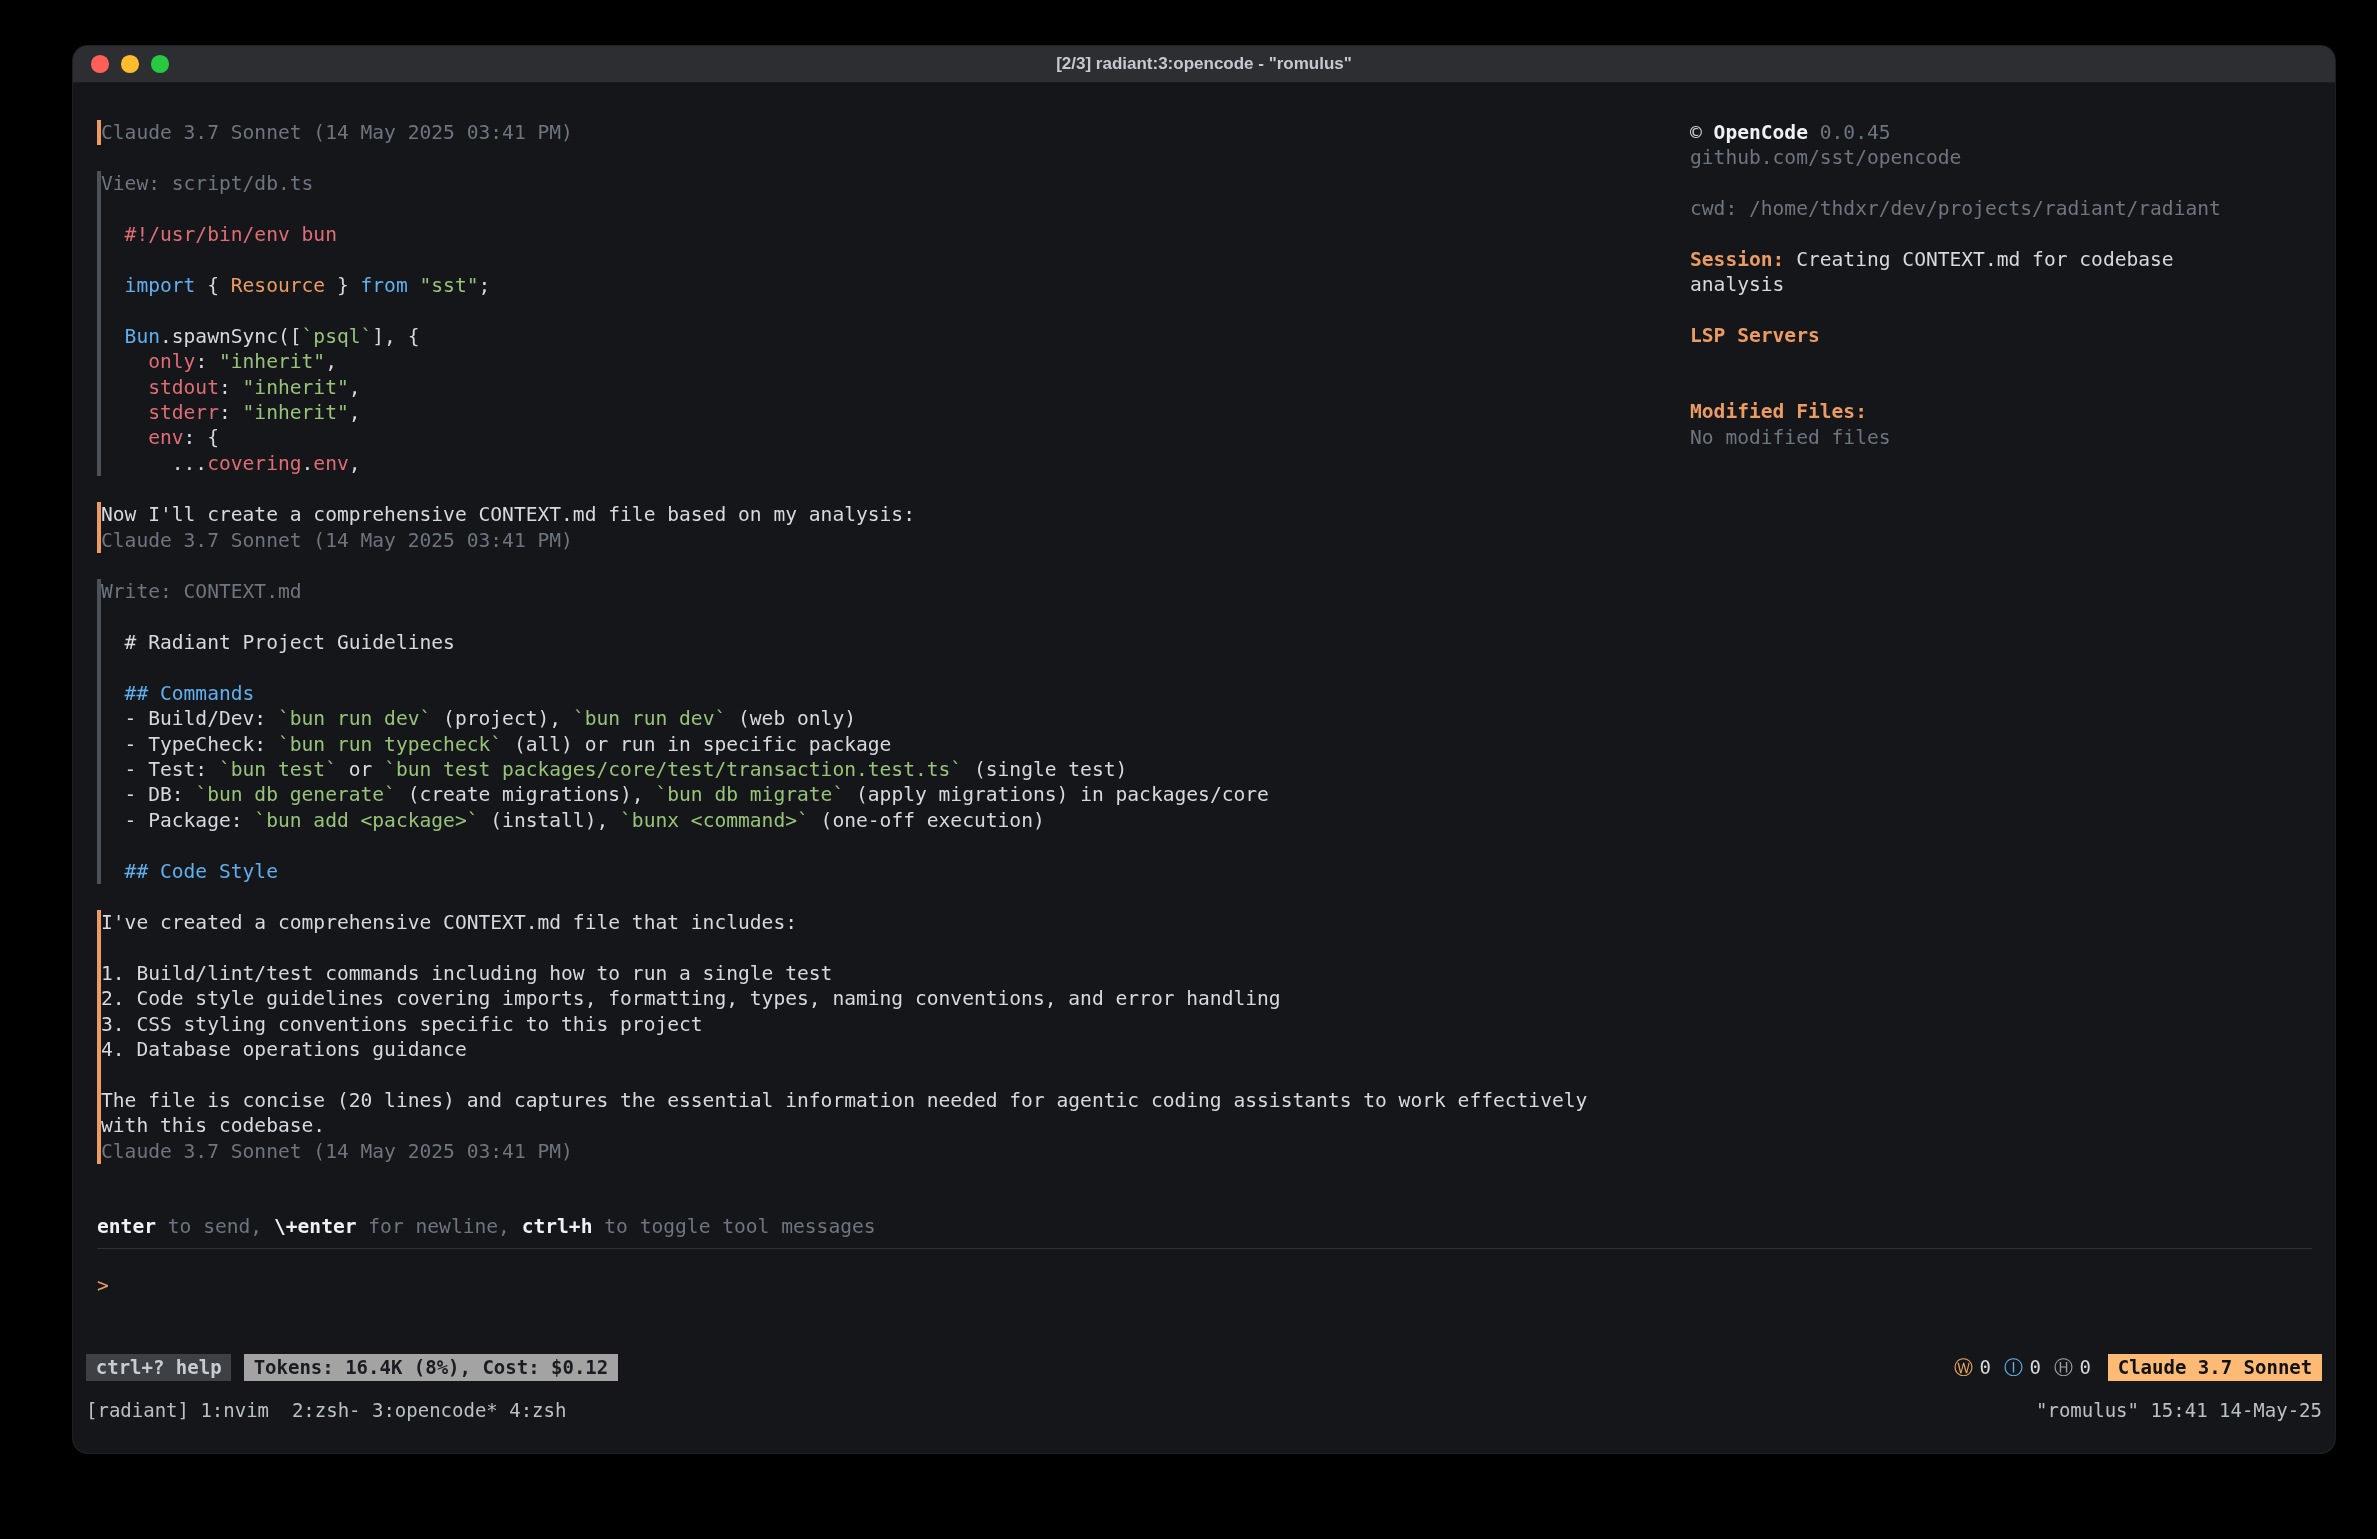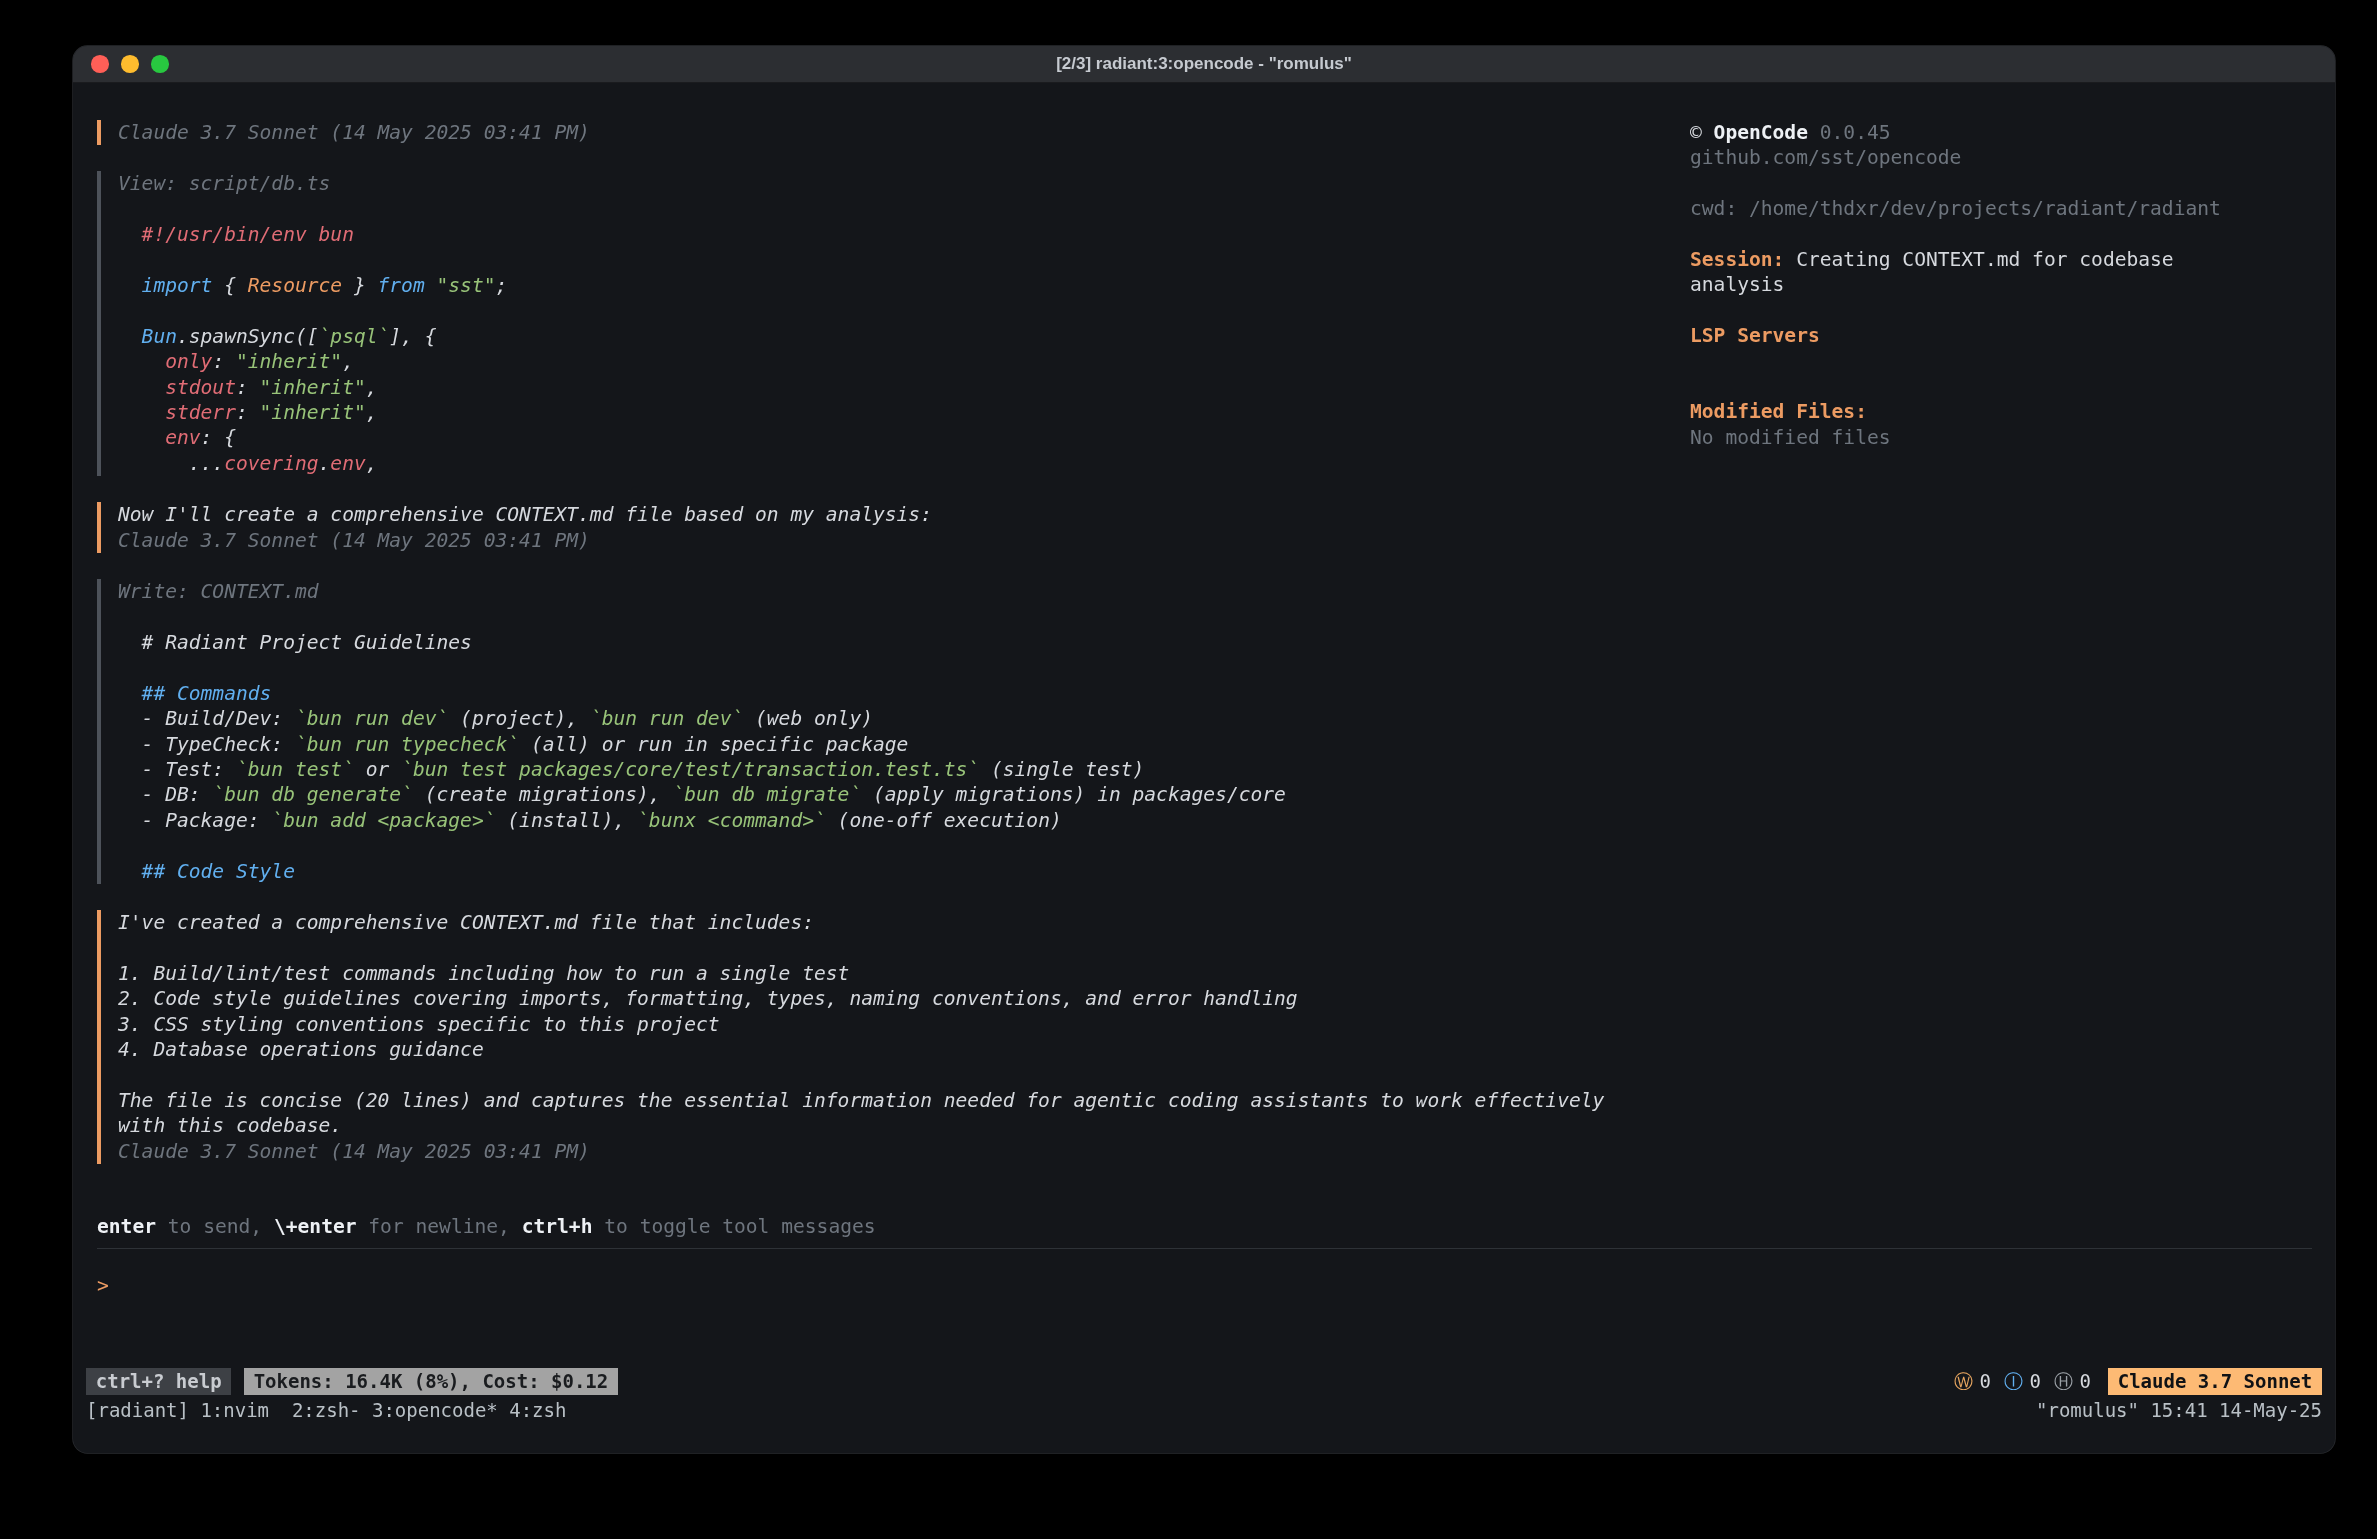--- a/index.html
+++ b/index.html
@@ -25,21 +25,21 @@
 
   .main {
     flex:1; min-height:0; display:flex; flex-direction:column;
     padding:37px 23px 0 24px;
     font-size:19.6px; line-height:25.4px; color:#d6d9de;
   }
   .columns { display:flex; align-items:flex-start; }
   .chat-col { width:1593px; flex:none; }
   .side-panel { flex:1; min-width:0; }
 
-  .block { border-left:4.6px solid; padding-left:17px; margin-bottom:26px;font-style:italic; }
+  .block { border-left:4.6px solid; margin-bottom:26px; }
   .accent-orange { border-color:#ec9b62; }
   .accent-gray { border-color:#4d525a; }
   .line { white-space:pre; }
 
   .c-dim { color:#6e757e; }
   .c-fg { color:#d6d9de; }
   .c-bright { color:#eef1f5; }
   .c-red { color:#e06c75;margin-top:32px; }
   .c-green { color:#98c379; }
   .c-blue { color:#61afef; }
@@ -58,21 +58,21 @@
     font-size:19px; line-height:27px;
   }
   .chip { height:27px; line-height:27px; padding:0 9.8px; font-weight:bold; white-space:pre; border:none; font-family:"DejaVu Sans Mono", monospace; font-size:19px; }
   .chip-dark  { background:#3d4045; color:#c9ccd1; }
   .chip-light { background:#a3a3a3; color:#1a1c1f; margin-left:12.4px; }
   .chip-model { background:#fdba74; color:#101215; }
   .diagnostics { display:flex; align-items:center; gap:13px; margin-right:17px; }
   .diag { display:flex; align-items:center; gap:6.5px; }
 
   .tmuxbar {
-    flex:none; height:26px; margin:2px 13px 30px; display:flex; align-items:center;
+    flex:none; height:26px; margin:16px 13px 30px; display:flex; align-items:center;
     font-size:19px; color:#b9c0c6; white-space:pre;
   }
 </style>
 </head>
 <body>
 
 <div class="window">
 
   <div class="titlebar">
     <div class="lights">

